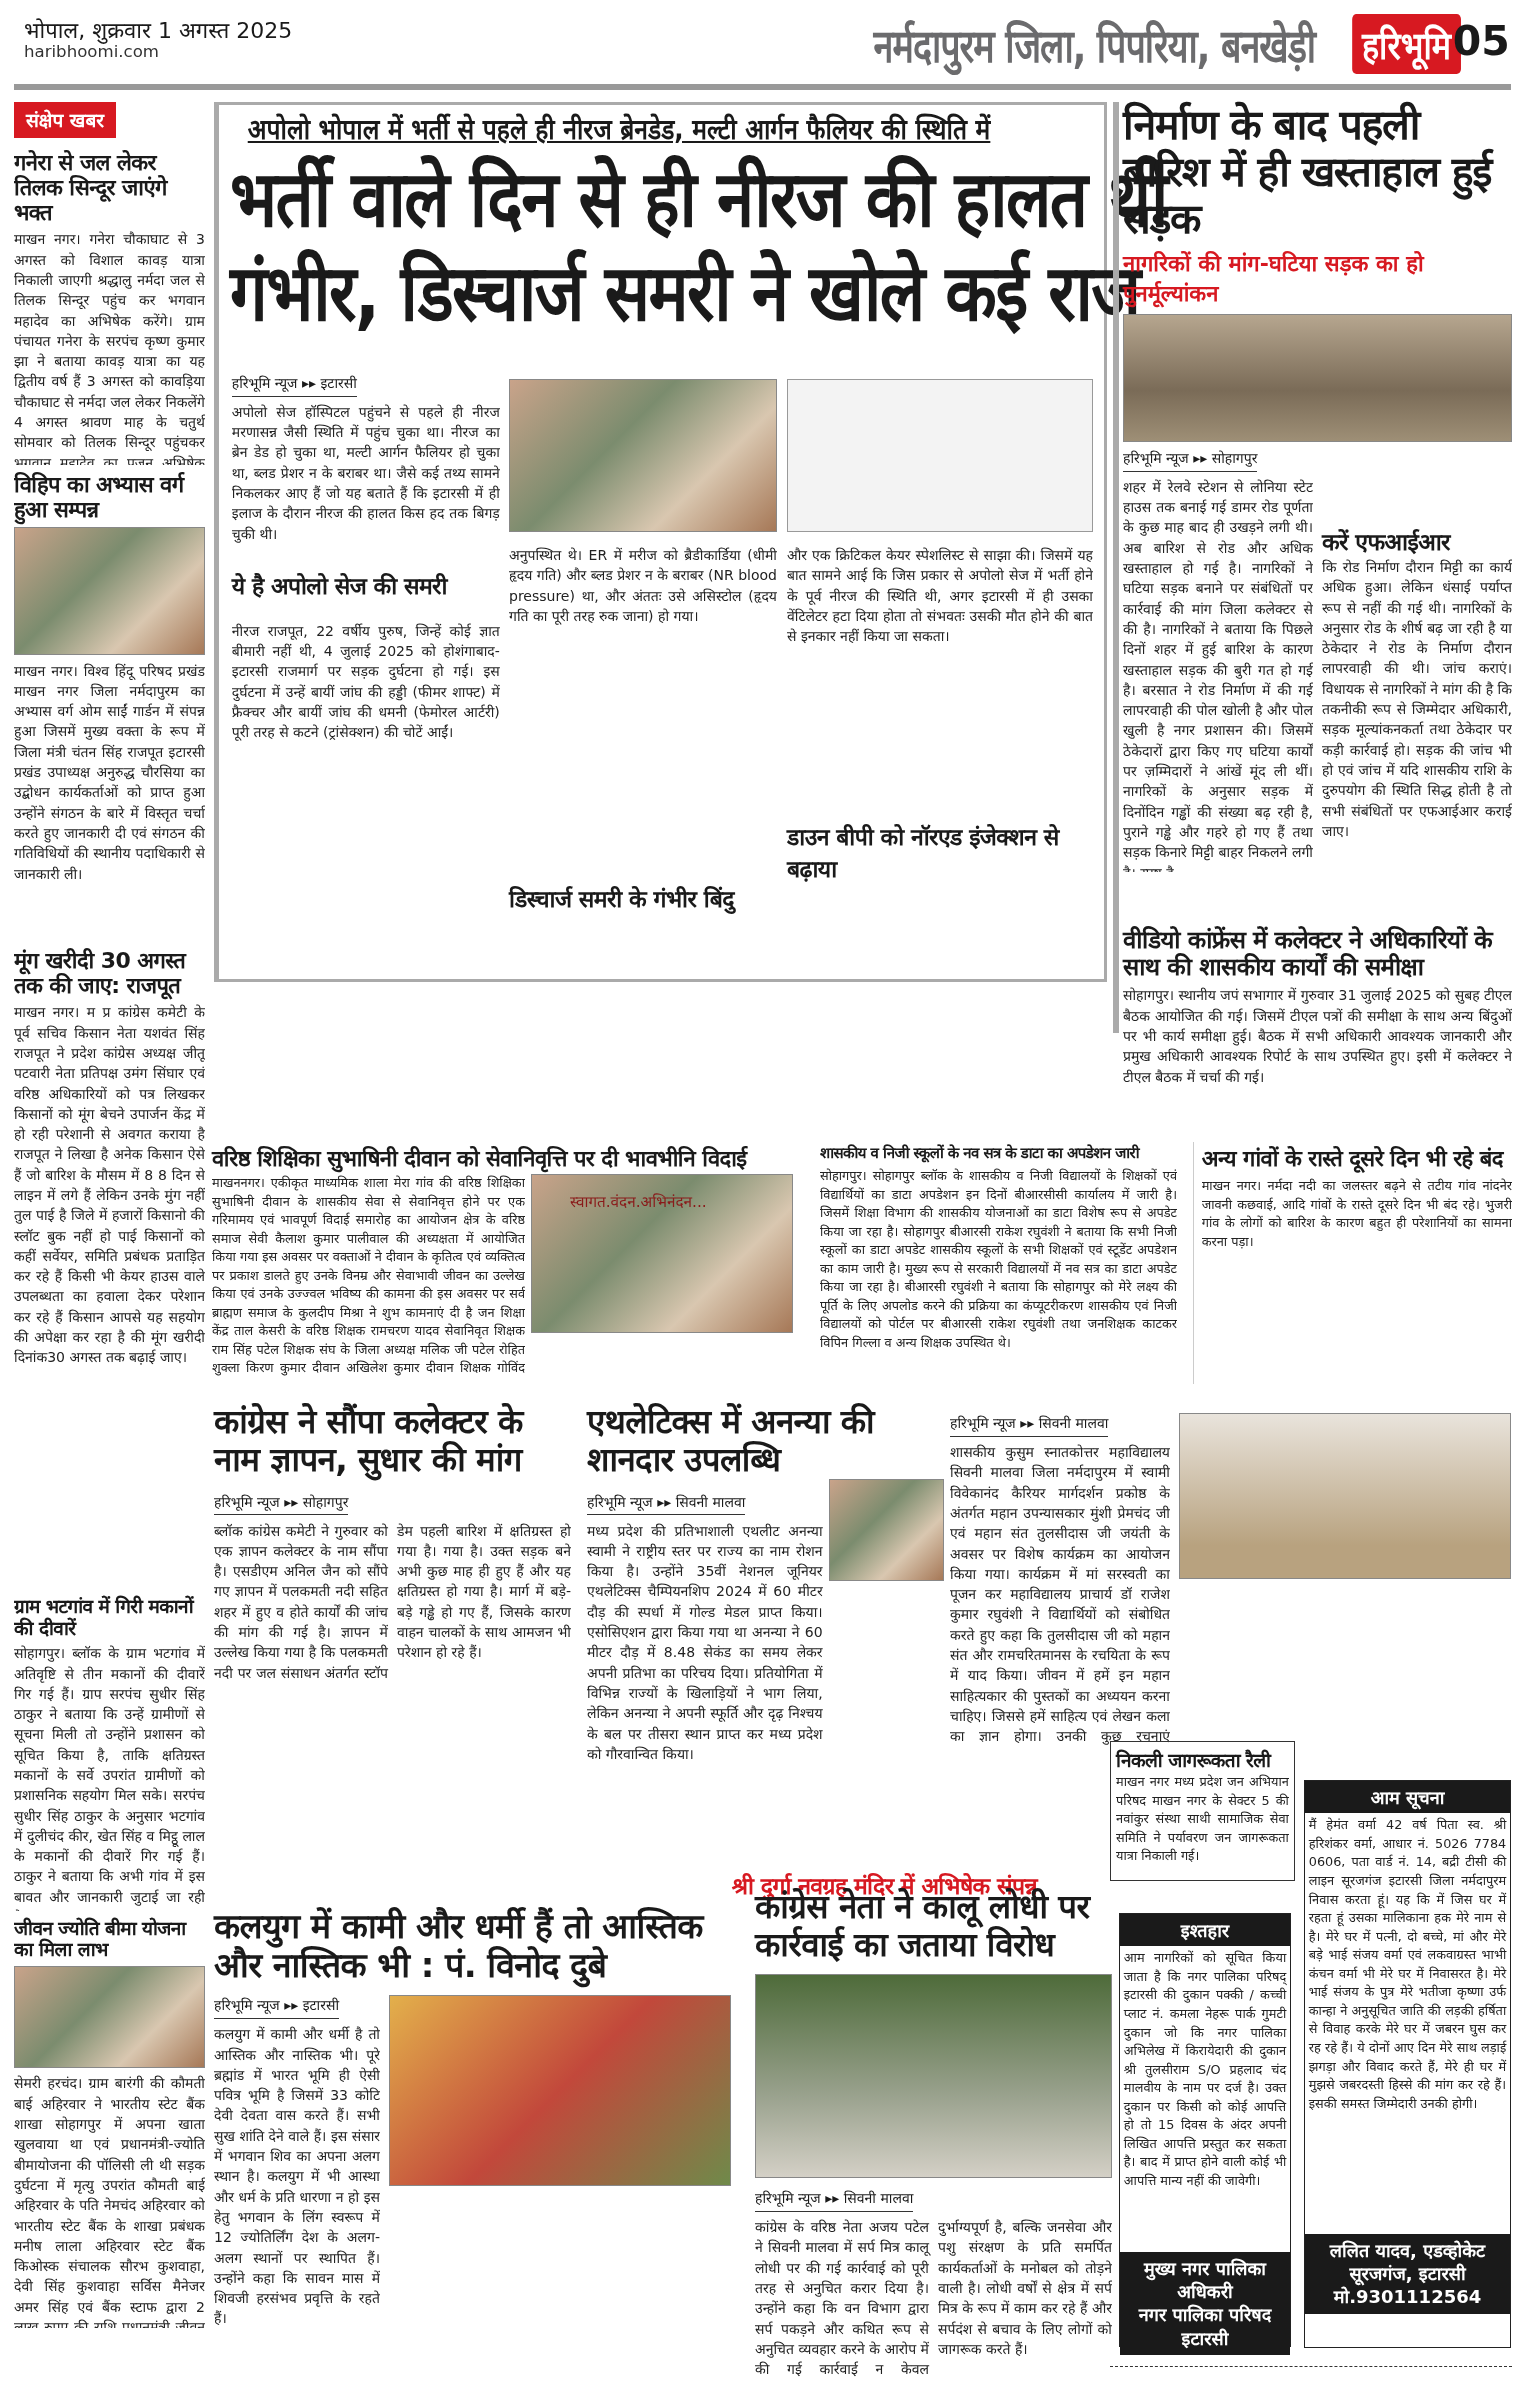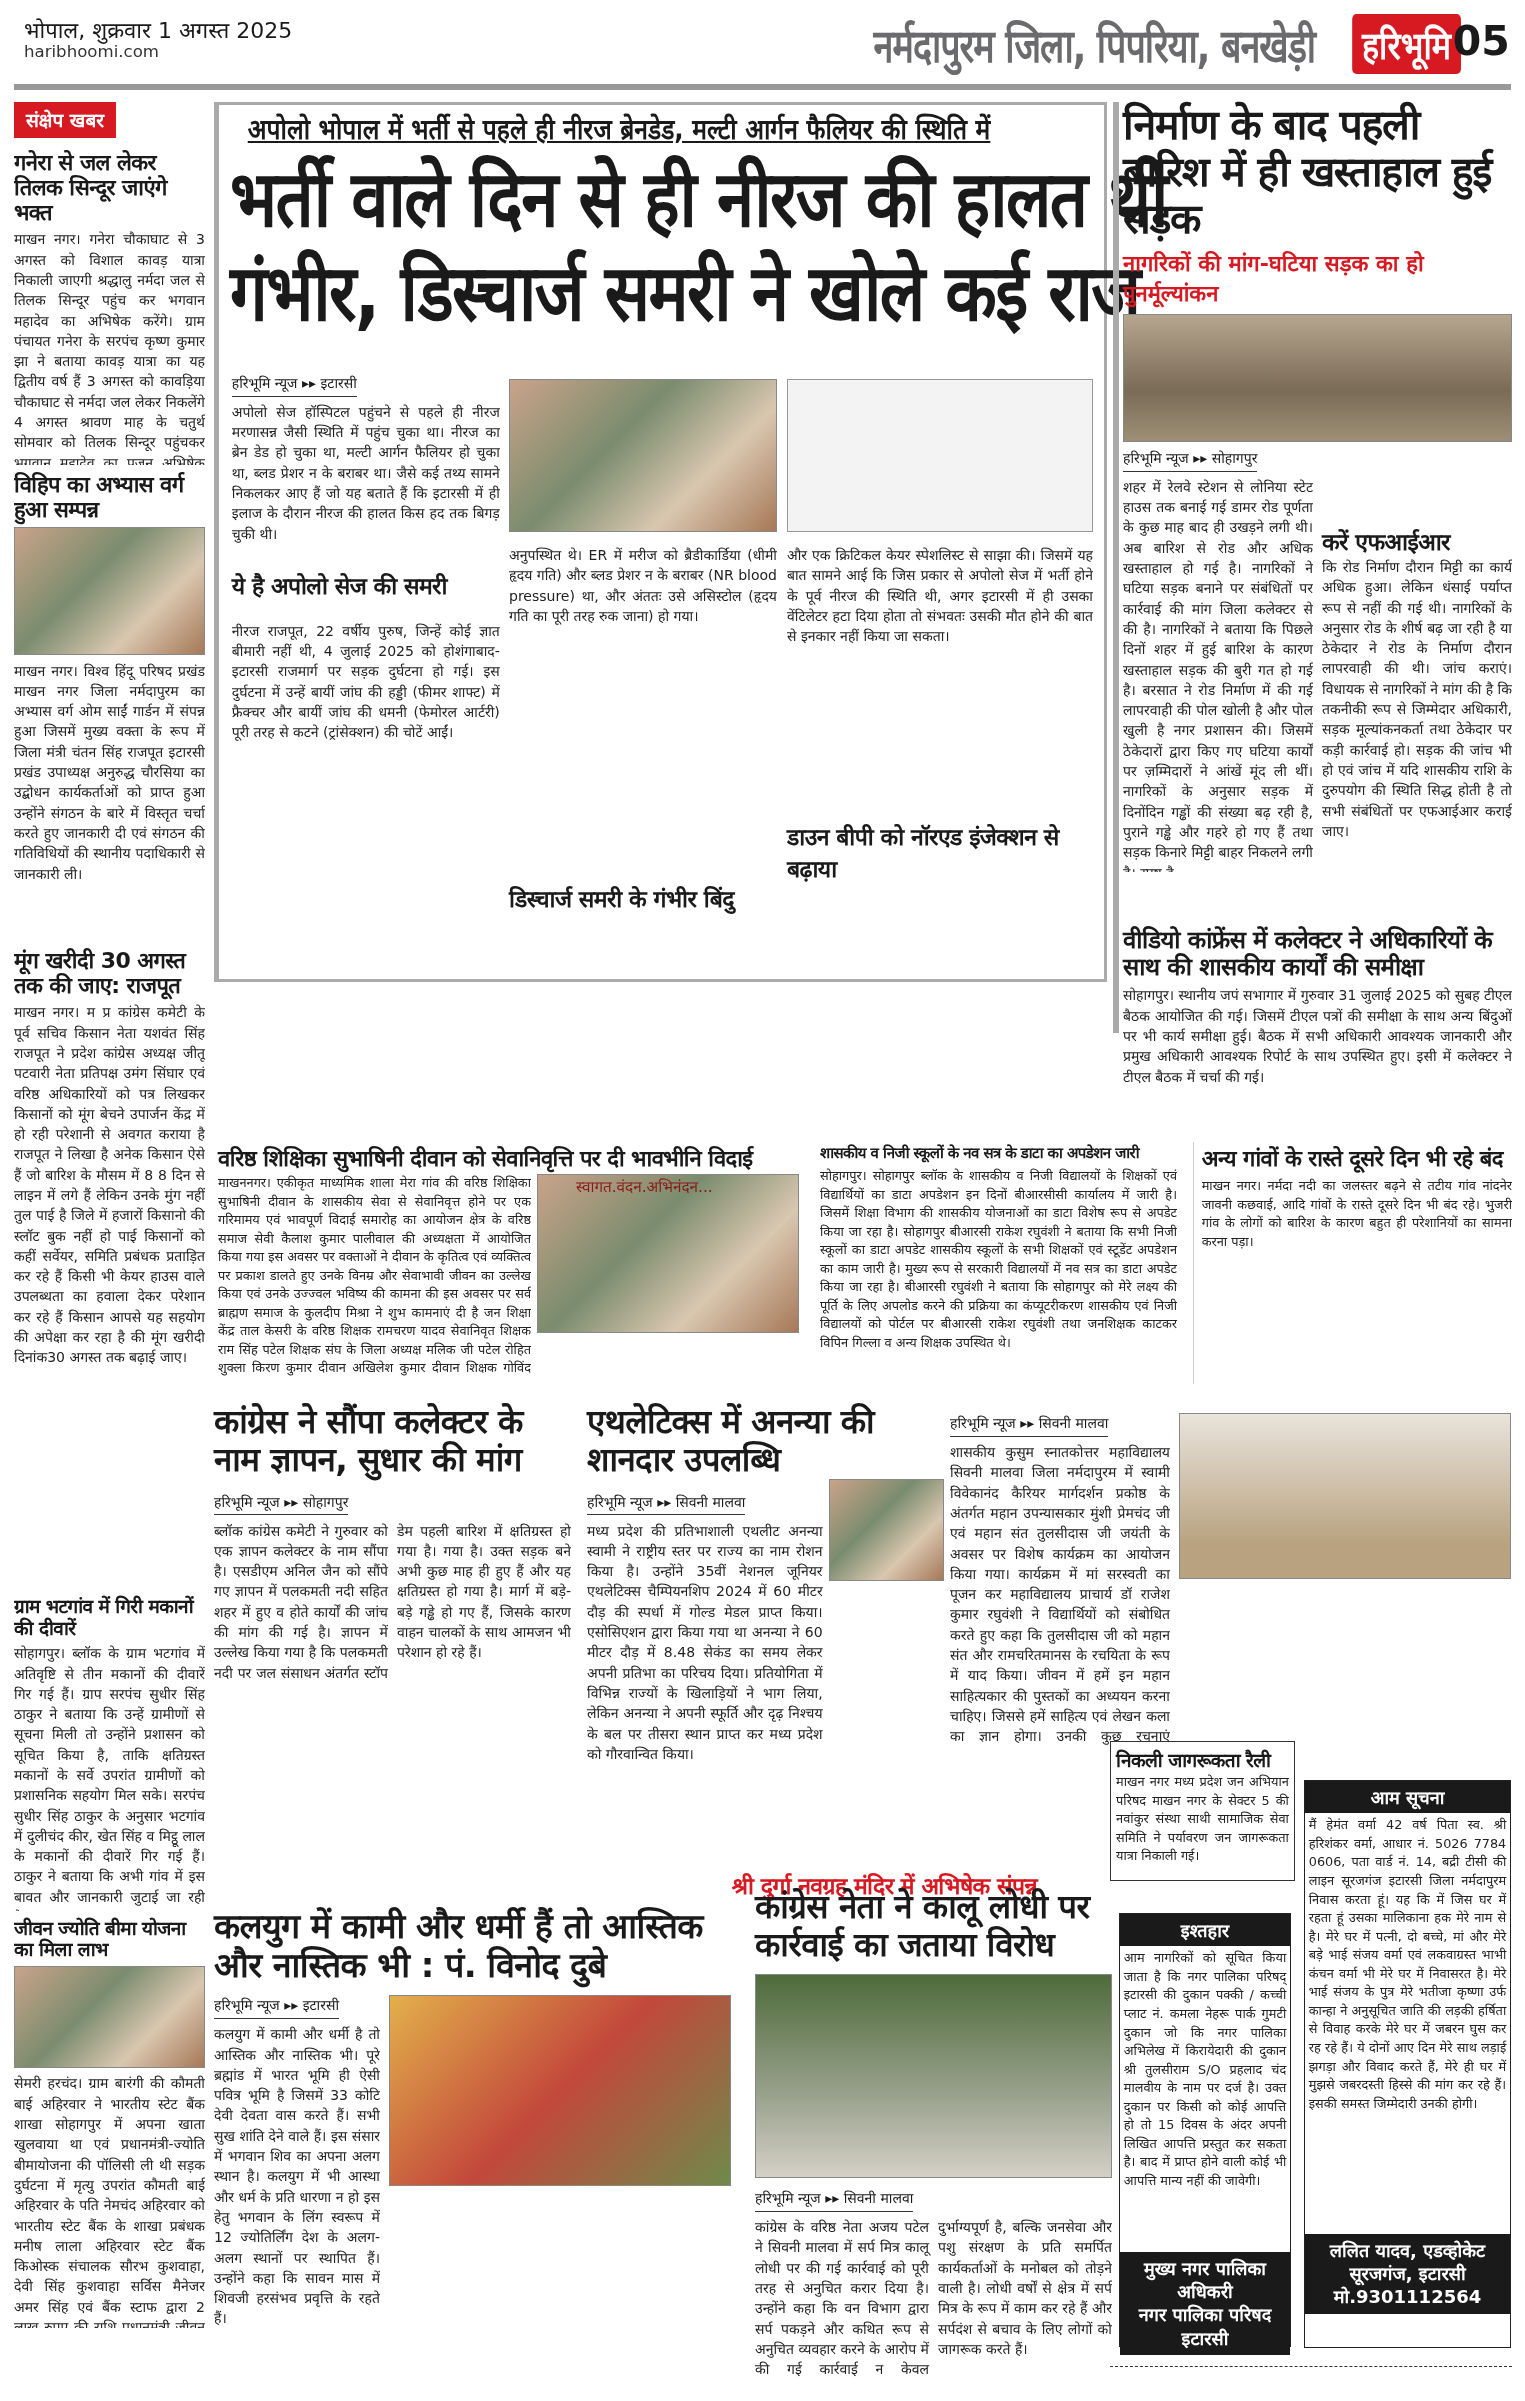--- a/index.html
+++ b/index.html
@@ -95,24 +95,24 @@
     <div style="flex:1">
       <div class="body-text" style="height:77px"></div>
       <div class="section-head">करें एफआईआर</div>
       <div class="body-text" style="height:344px">कि रोड निर्माण दौरान मिट्टी का कार्य अधिक हुआ। लेकिन धंसाई पर्याप्त रूप से नहीं की गई थी। नागरिकों के अनुसार रोड के शीर्ष बढ़ जा रही है या ठेकेदार ने रोड के निर्माण दौरान लापरवाही की थी। जांच कराएं। विधायक से नागरिकों ने मांग की है कि तकनीकी रूप से जिम्मेदार अधिकारी, सड़क मूल्यांकनकर्ता तथा ठेकेदार पर कड़ी कार्रवाई हो। सड़क की जांच भी हो एवं जांच में यदि शासकीय राशि के दुरुपयोग की स्थिति सिद्ध होती है तो सभी संबंधितों पर एफआईआर कराई जाए।</div>
     </div>
   </div>
   <div class="hl" style="font-size:24px;margin-top:25.5px">वीडियो कांफ्रेंस में कलेक्टर ने अधिकारियों के साथ की शासकीय कार्यों की समीक्षा</div>
   <div class="body-text" style="height:191px;margin-top:3.8px">सोहागपुर। स्थानीय जपं सभागार में गुरुवार 31 जुलाई 2025 को सुबह टीएल बैठक आयोजित की गई। जिसमें टीएल पत्रों की समीक्षा के साथ अन्य बिंदुओं पर भी कार्य समीक्षा हुई। बैठक में सभी अधिकारी आवश्यक जानकारी और प्रमुख अधिकारी आवश्यक रिपोर्ट के साथ उपस्थित हुए। इसी में कलेक्टर ने टीएल बैठक में चर्चा की गई।</div>
 </div>
 
-<div class="abs" style="left:218px;top:1142px;width:587px;height:242px">
+<div class="abs" style="left:212px;top:1142px;width:587px;height:242px">
   <div class="section-head" style="font-size:22px">वरिष्ठ शिक्षिका सुभाषिनी दीवान को सेवानिवृत्ति पर दी भावभीनि विदाई</div>
   <div class="abs photo" style="left:319px;top:32px;width:262px;height:159px">
-    <div style="color:#8a1a1a;font-size:15.3px;padding:1px 38px">स्वागत.वंदन.अभिनंदन...</div>
+    <div style="color:#8a1a1a;font-size:15.3px;padding:16px 38px">स्वागत.वंदन.अभिनंदन...</div>
   </div>
   <div class="body-text abs" style="left:0;top:32px;width:313px;height:204px;font-size:12.8px">माखननगर। एकीकृत माध्यमिक शाला मेरा गांव की वरिष्ठ शिक्षिका सुभाषिनी दीवान के शासकीय सेवा से सेवानिवृत्त होने पर एक गरिमामय एवं भावपूर्ण विदाई समारोह का आयोजन क्षेत्र के वरिष्ठ समाज सेवी कैलाश कुमार पालीवाल की अध्यक्षता में आयोजित किया गया इस अवसर पर वक्ताओं ने दीवान के कृतित्व एवं व्यक्तित्व पर प्रकाश डालते हुए उनके विनम्र और सेवाभावी जीवन का उल्लेख किया एवं उनके उज्ज्वल भविष्य की कामना की इस अवसर पर सर्व ब्राह्मण समाज के कुलदीप मिश्रा ने शुभ कामनाएं दी है जन शिक्षा केंद्र ताल केसरी के वरिष्ठ शिक्षक रामचरण यादव सेवानिवृत शिक्षक राम सिंह पटेल शिक्षक संघ के जिला अध्यक्ष मलिक जी पटेल रोहित शुक्ला किरण कुमार दीवान अखिलेश कुमार दीवान शिक्षक गोविंद नारायण सिंह राजपूत भगवत सिंह राजपूत आदि मौजूद रहे।</div>
 </div>
 <div class="abs" style="left:820px;top:1142px;width:357px;height:242px">
   <div class="section-head" style="font-size:15px">शासकीय व निजी स्कूलों के नव सत्र के डाटा का अपडेशन जारी</div>
   <div class="body-text" style="height:204px;font-size:12.8px;margin-top:5.1px">सोहागपुर। सोहागपुर ब्लॉक के शासकीय व निजी विद्यालयों के शिक्षकों एवं विद्यार्थियों का डाटा अपडेशन इन दिनों बीआरसीसी कार्यालय में जारी है। जिसमें शिक्षा विभाग की शासकीय योजनाओं का डाटा विशेष रूप से अपडेट किया जा रहा है। सोहागपुर बीआरसी राकेश रघुवंशी ने बताया कि सभी निजी स्कूलों का डाटा अपडेट शासकीय स्कूलों के सभी शिक्षकों एवं स्टूडेंट अपडेशन का काम जारी है। मुख्य रूप से सरकारी विद्यालयों में नव सत्र का डाटा अपडेट किया जा रहा है। बीआरसी रघुवंशी ने बताया कि सोहागपुर को मेरे लक्ष्य की पूर्ति के लिए अपलोड करने की प्रक्रिया का कंप्यूटरीकरण शासकीय एवं निजी विद्यालयों को पोर्टल पर बीआरसी राकेश रघुवंशी तथा जनशिक्षक काटकर विपिन गिल्ला व अन्य शिक्षक उपस्थित थे।</div>
 </div>
 <div class="abs" style="left:1193px;top:1142px;width:319px;height:242px;border-left:1.3px solid #ccc;padding-left:7.7px">
   <div class="section-head" style="font-size:22px">अन्य गांवों के रास्ते दूसरे दिन भी रहे बंद</div>
   <div class="body-text" style="height:179px;font-size:12.8px;margin-top:5.1px">माखन नगर। नर्मदा नदी का जलस्तर बढ़ने से तटीय गांव नांदनेर जावनी कछवाई, आदि गांवों के रास्ते दूसरे दिन भी बंद रहे। भुजरी गांव के लोगों को बारिश के कारण बहुत ही परेशानियों का सामना करना पड़ा।</div>

